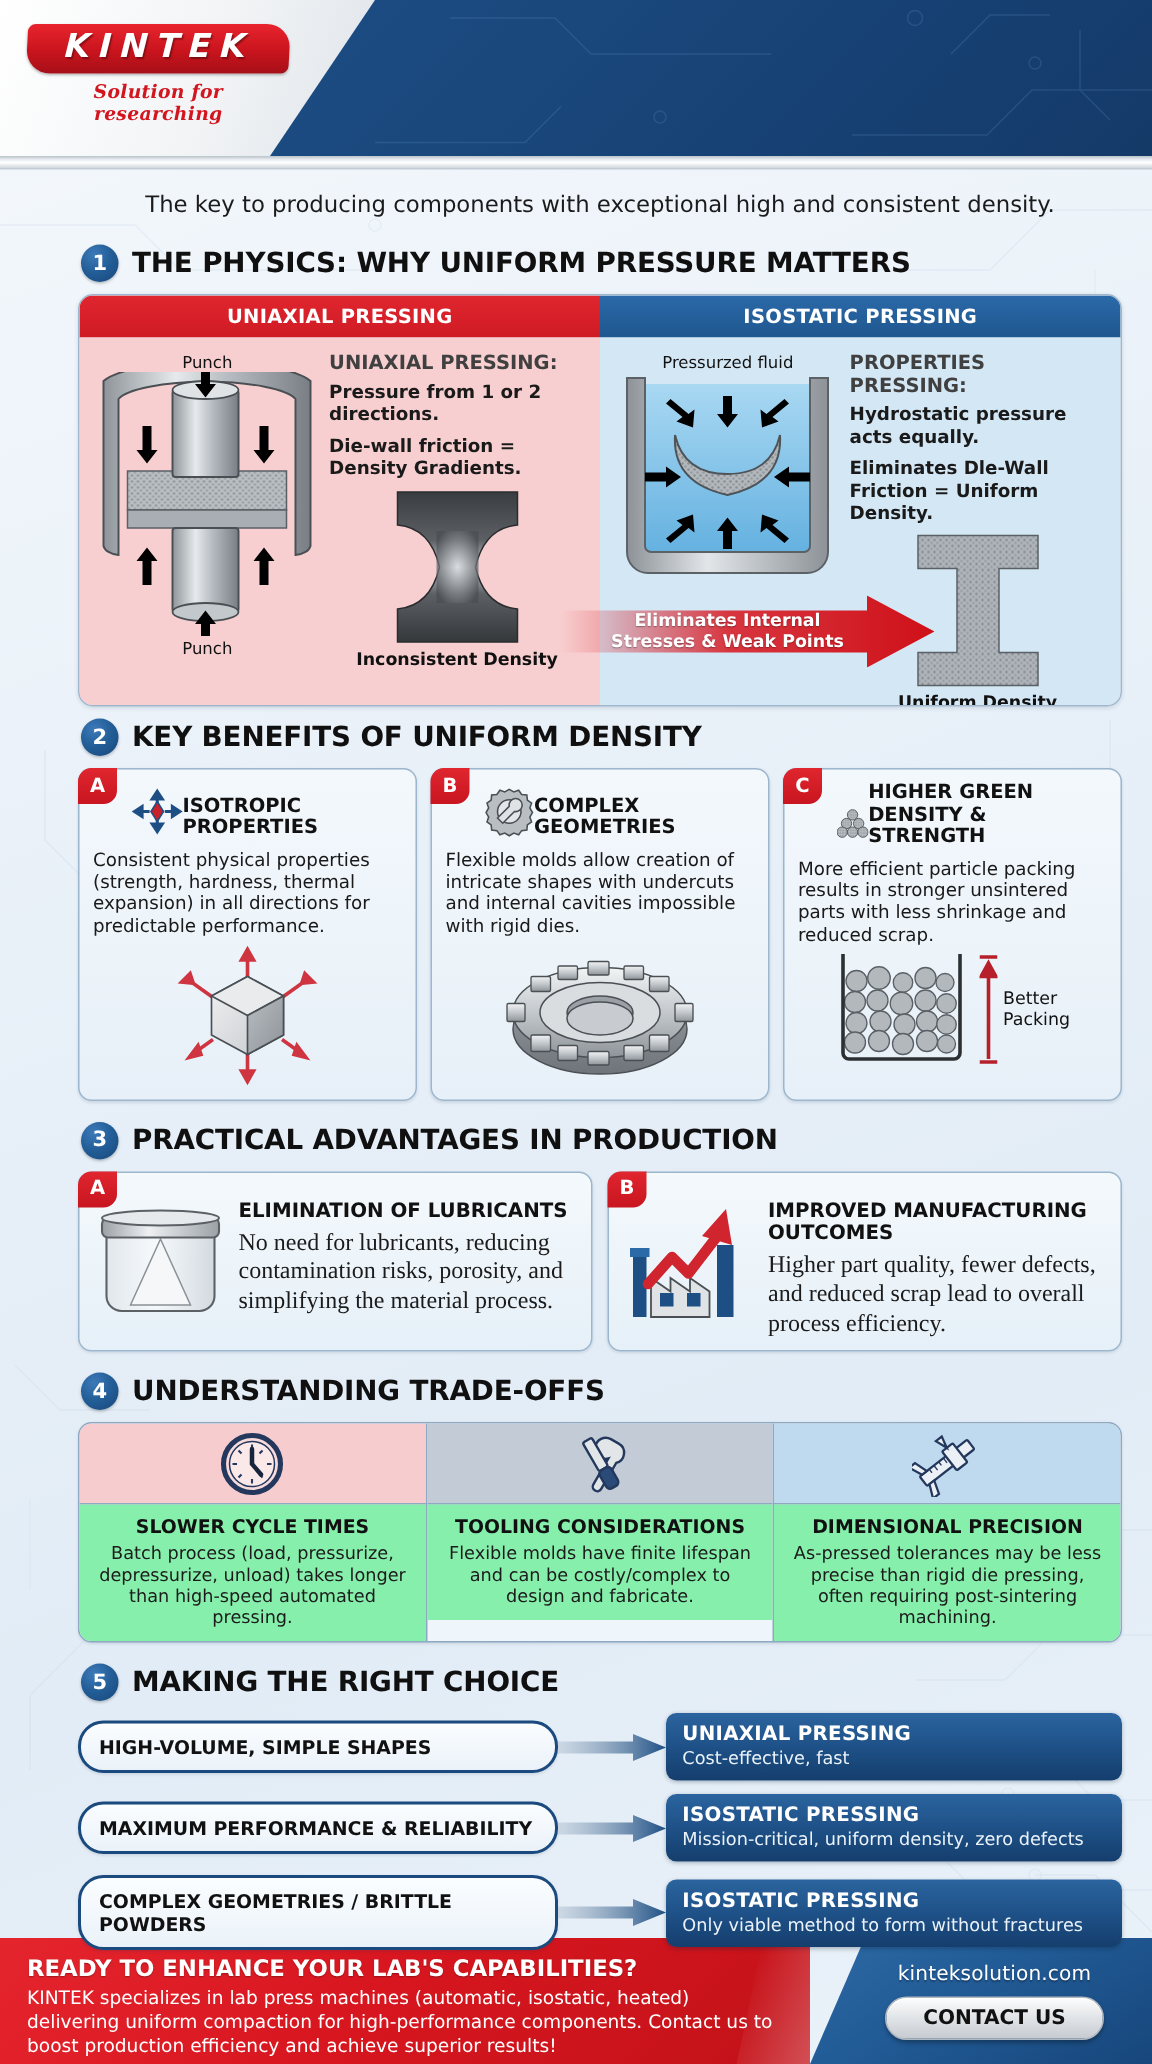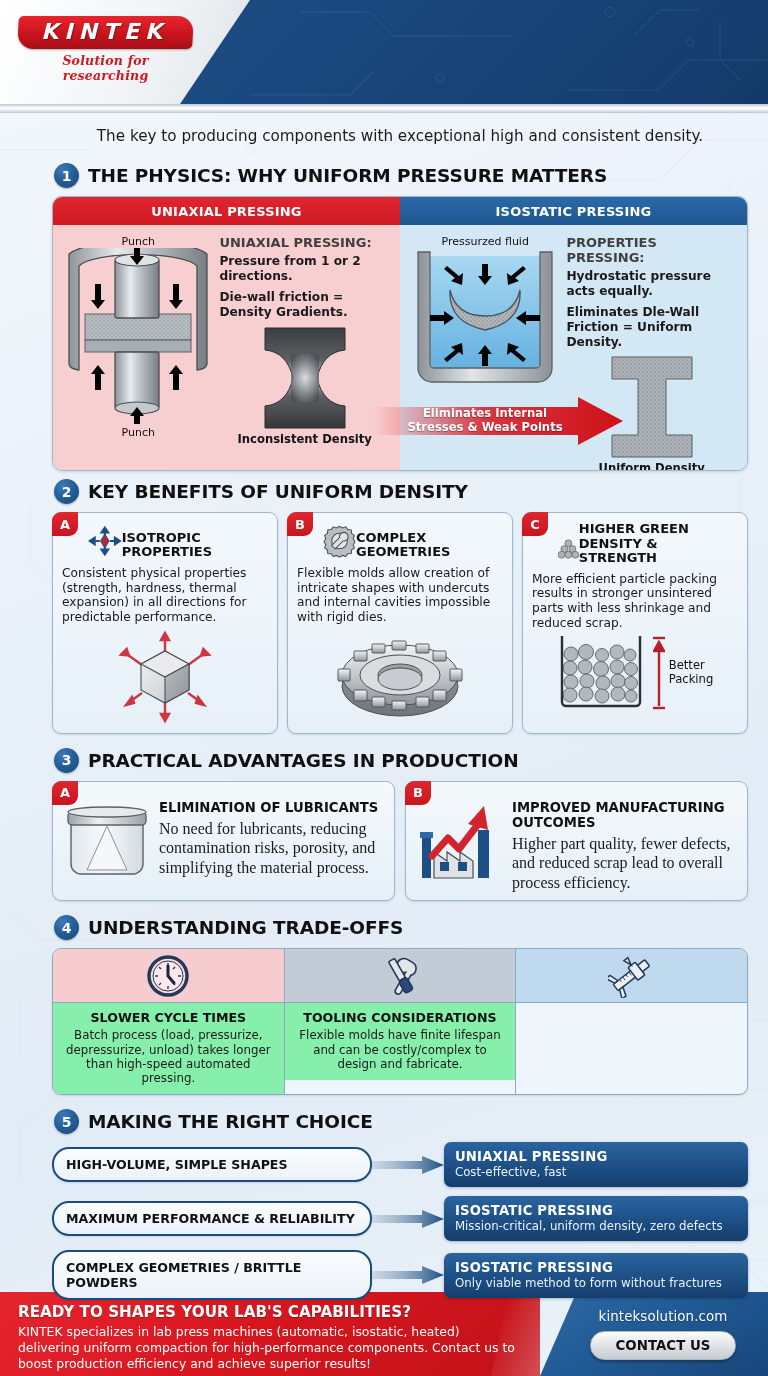--- a/index.html
+++ b/index.html
@@ -866,20 +866,24 @@
               <path d="M30 13 l-3 -8 h5 z"></path>
             </g>
             <g transform="rotate(-38 24 22)" stroke="#23385c" stroke-width=".9">
               <path d="M12 17 v3"></path>
                 <path d="M16 17 v4"></path>
                 <path d="M20 17 v3"></path>
                 <path d="M24 17 v4"></path>
             </g>
           </svg>
         </div>
+        <div class="to-body">
+          <div class="to-title">DIMENSIONAL PRECISION</div>
+          <div class="to-text">As-pressed tolerances may be less precise than rigid die pressing, often requiring post-sintering machining.</div>
+        </div>
       </div>
     </div>
 
     <div class="sec-head" style="margin-top:14px;">
       <div class="sec-num">5</div>
       <div class="sec-title">MAKING THE RIGHT CHOICE</div>
     </div>
 
     <div>
       <div class="choice-row">
@@ -924,21 +928,21 @@
         <div class="choice-right">
           <div class="t">ISOSTATIC PRESSING</div>
           <div class="s">Only viable method to form without fractures</div>
         </div>
       </div>
     </div>
   </div>
 
   <div class="footer">
     <div class="footer-left">
-      <div class="footer-title">READY TO SHAPES YOUR LAB'S CAPABILITIES?</div>
+      <div class="footer-title">READY TO ENHANCE YOUR LAB'S CAPABILITIES?</div>
       <div class="footer-body">KINTEK specializes in lab press machines (automatic, isostatic, heated) delivering uniform compaction for high-performance components. Contact us to boost production efficiency and achieve superior results!</div>
     </div>
     <div class="footer-right">
       <div class="footer-url">kinteksolution.com</div>
       <div class="contact-btn">CONTACT US</div>
     </div>
   </div>
 
 </div>
 

